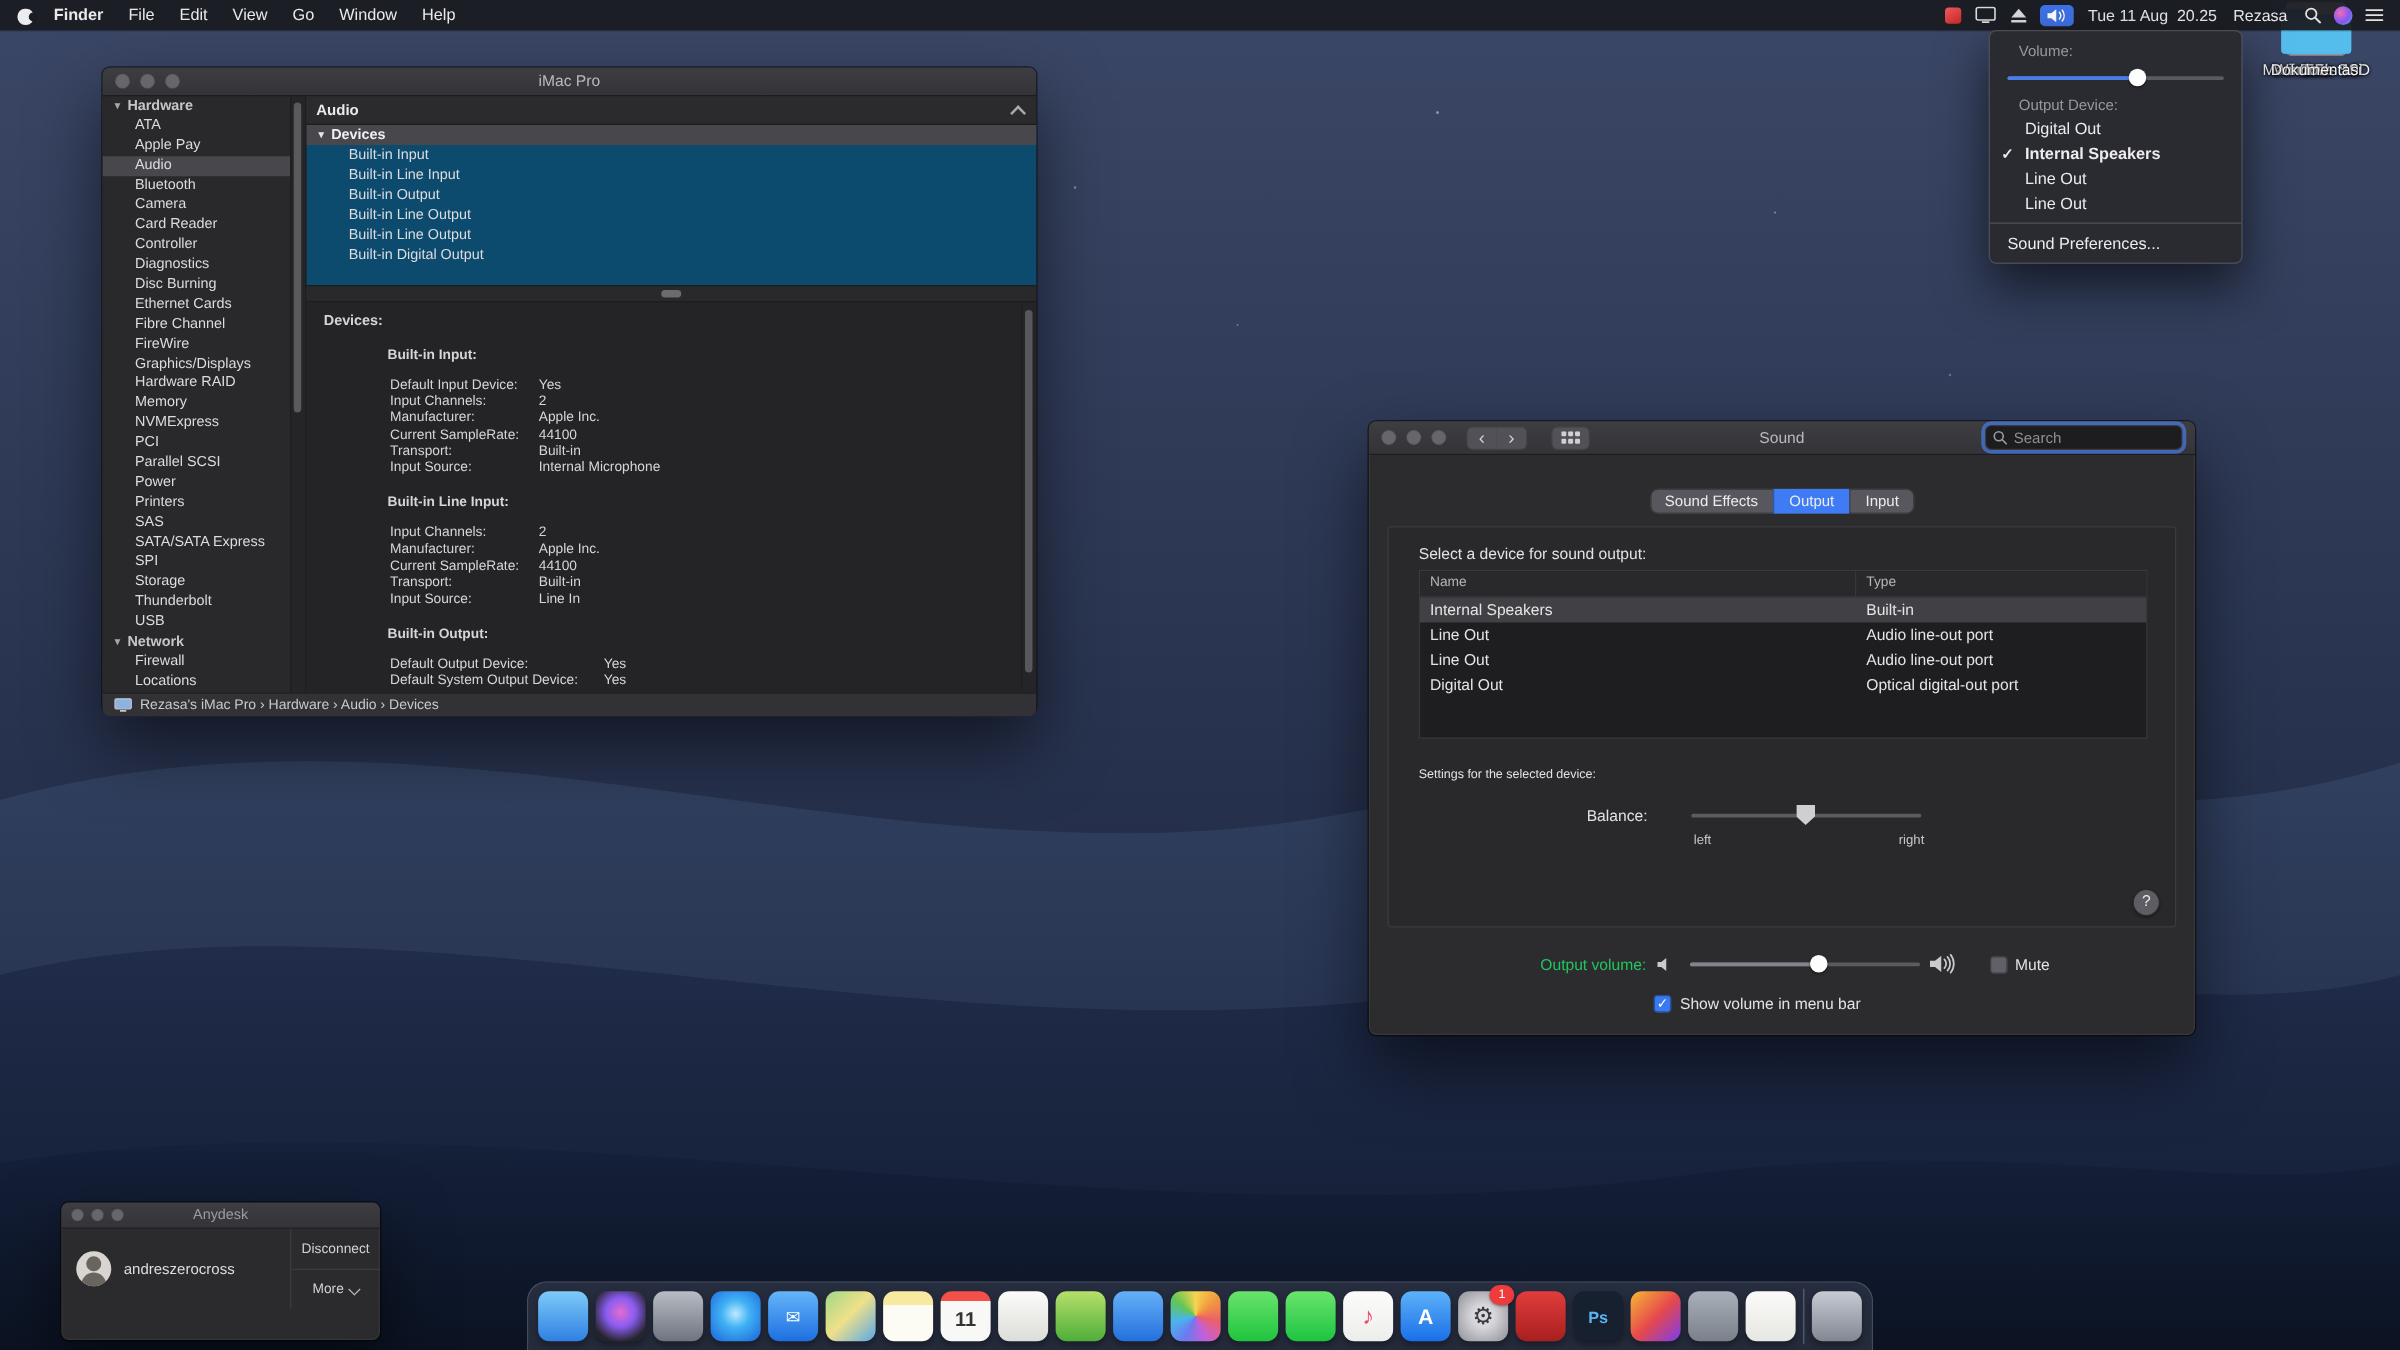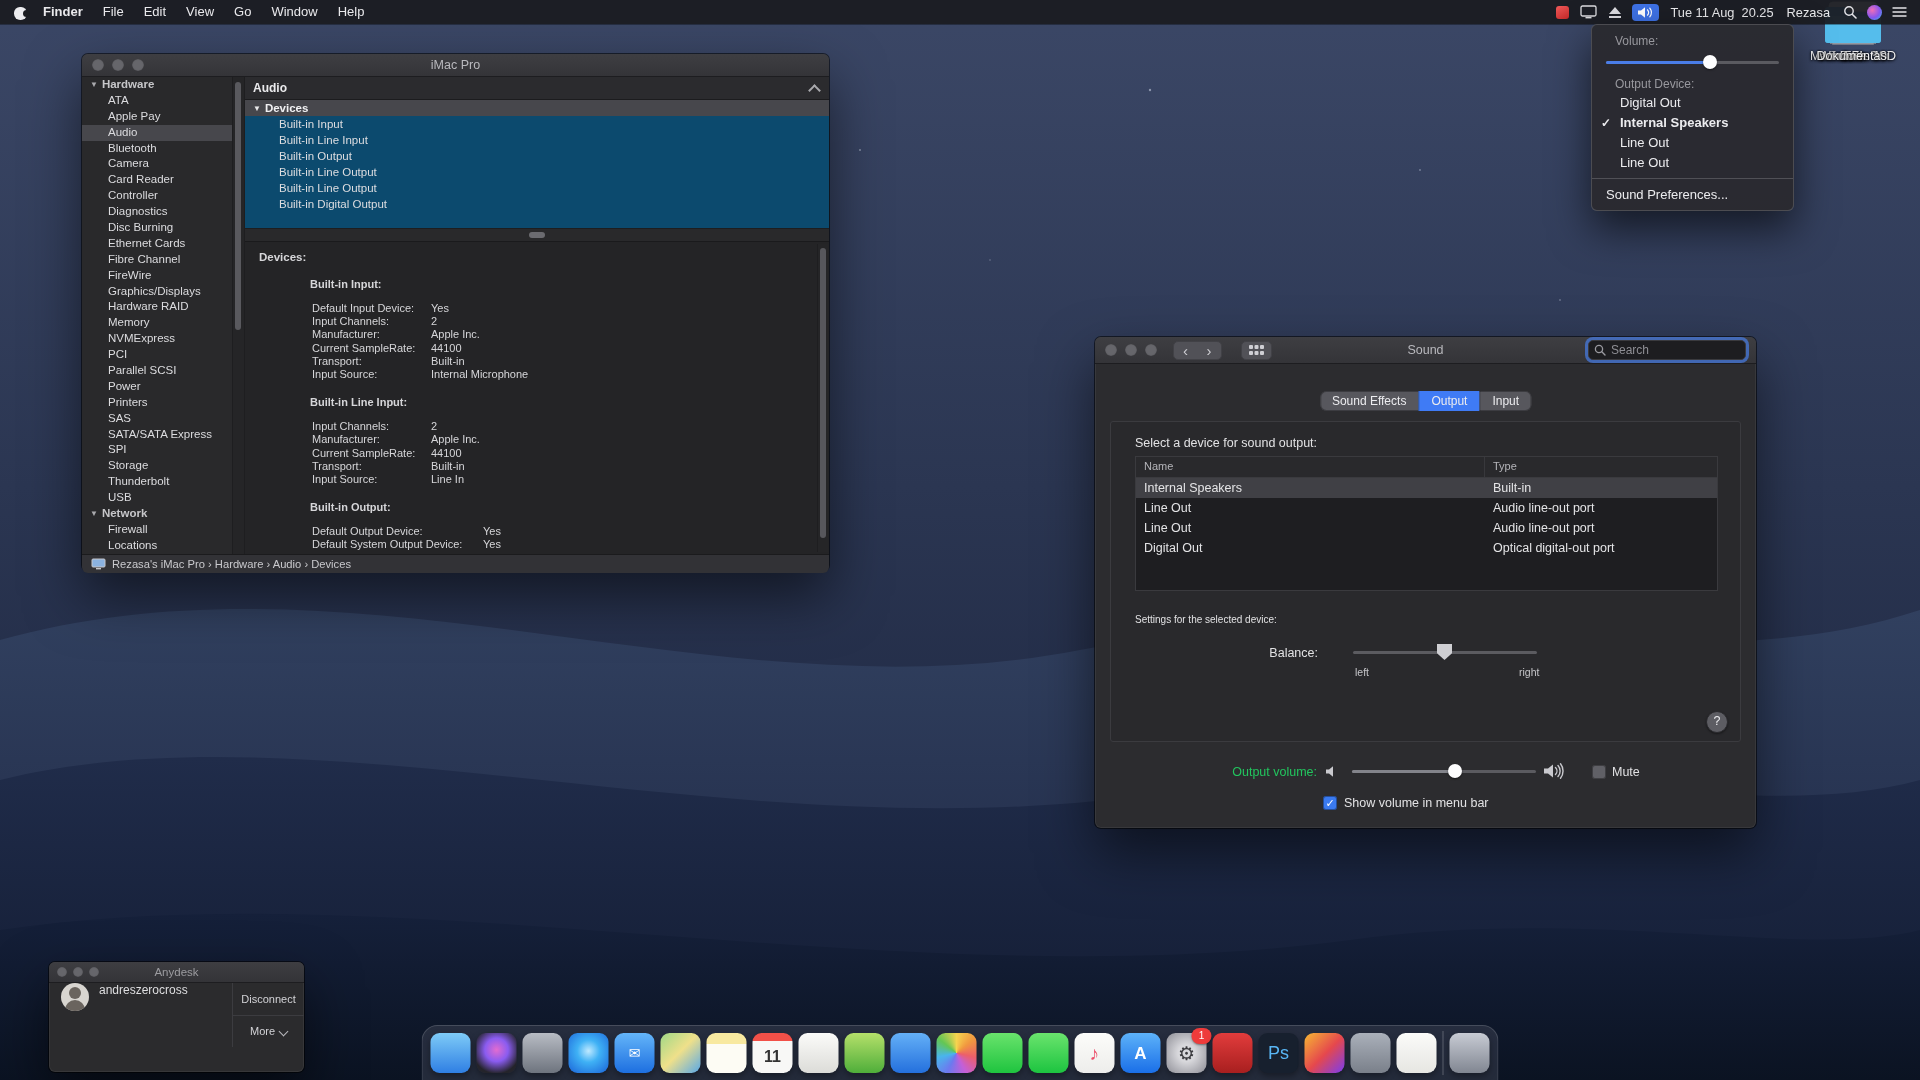--- a/index.html
+++ b/index.html
@@ -149,21 +149,21 @@
   .desk-icons{position:absolute;top:0;left:0;z-index:5}
   .desk-item{position:absolute;left:1793px;width:120px;text-align:center;cursor:default}
   .desk-item svg{display:block;margin:0 auto}
   .desk-label{margin-top:3px;font-size:12.5px;color:#f3f3f5;text-shadow:0 1px 3px rgba(0,0,0,.9),0 0 2px rgba(0,0,0,.7)}
 
   
   .win-any{left:49px;top:962px;width:255px;height:110px;z-index:10;background:#2b2b2d}
   .win-any .titlebar{height:20px}
   .win-any .win-title{font-size:11.5px;color:#9c9ca0}
   .ad-body{display:flex;height:64px}
-  .ad-left{flex:1;display:flex;gap:10px;padding-left:12px;border-right:1px solid #3c3c40}
+  .ad-left{flex:1;display:flex;align-items:center;gap:10px;padding-left:12px;border-right:1px solid #3c3c40}
   .ad-avatar{width:28px;height:28px;border-radius:50%;background:#d8d5d0;position:relative;overflow:hidden;flex:none}
   .ad-avatar::before{content:"";position:absolute;width:12px;height:12px;border-radius:50%;background:#6a645e;left:8px;top:4px}
   .ad-avatar::after{content:"";position:absolute;width:20px;height:12px;border-radius:10px 10px 0 0;background:#6a645e;left:4px;top:17px}
   .ad-name{font-size:12px;color:#dedee0}
   .ad-right{width:71px;display:flex;flex-direction:column}
   .ad-btn{flex:1;display:flex;align-items:center;justify-content:center;font-size:11px;color:#d2d2d6;cursor:default}
   .ad-btn.top{border-bottom:1px solid #3c3c40}
   .chev-down{width:6px;height:6px;border-right:1.5px solid #b9b9bd;border-bottom:1.5px solid #b9b9bd;
              transform:rotate(45deg);display:inline-block;margin-left:5px;vertical-align:2px}
 
@@ -194,21 +194,21 @@
   .ic-messages{background:linear-gradient(180deg,#69e36c,#1fc43f)}
   .ic-facetime{background:linear-gradient(180deg,#6ae46d,#1dc440)}
   .ic-music{background:linear-gradient(180deg,#fcfcfa,#ededeb)}
   .ic-music .glyph{color:#ec4e6a;font-size:19px}
   .ic-appstore{background:linear-gradient(180deg,#5db2f9,#1a6fe8)}
   .ic-appstore .glyph{font-weight:700;font-size:17px}
   .ic-settings{background:radial-gradient(circle,#d8d8dc 30%,#8e8e96)}
   .ic-settings .glyph{color:#3c3c40;font-size:19px}
   .ic-acrobat{background:linear-gradient(180deg,#e23c3c,#a81f1f)}
   .ic-photoshop{background:#17202e}
-  .ic-photoshop .glyph{color:#59b6f5;font-weight:400;font-size:18px}
+  .ic-photoshop .glyph{color:#59b6f5;font-weight:700;font-size:13px}
   .ic-design{background:linear-gradient(135deg,#f7b733,#e5484d 52%,#7a3cf0)}
   .ic-utility{background:linear-gradient(180deg,#aab0ba,#7a808a)}
   .ic-textedit{background:linear-gradient(180deg,#fbfbf9,#e6e6e2)}
   .ic-trash{background:linear-gradient(180deg,rgba(228,231,238,.85),rgba(152,157,167,.8))}
 </style>
 </head>
 <body>
 
 <svg class="wallpaper" viewBox="0 0 1920 1080" preserveAspectRatio="none">
   <defs>

